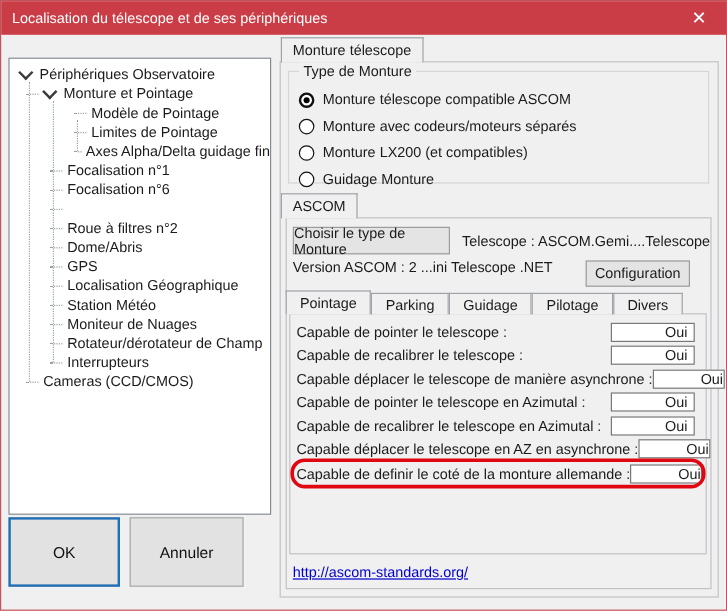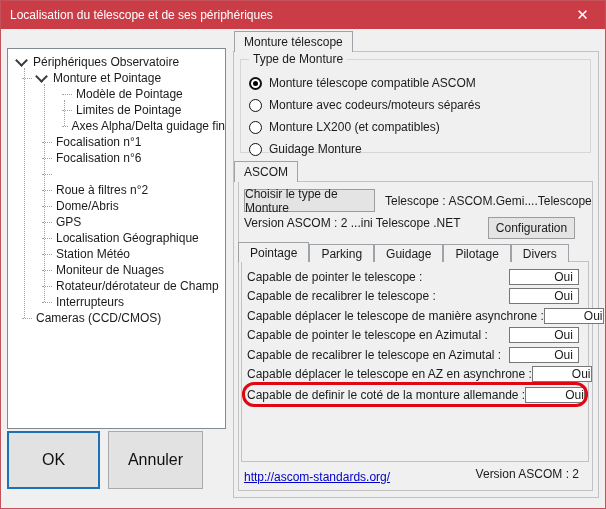--- a/index.html
+++ b/index.html
@@ -21,21 +21,21 @@
   .trow .dash{display:none;width:10px;height:0;border-top:1px dotted #9aa0a6;margin-right:4px;}
   .trow.expanded .chev{display:inline-block;}
   .trow:not(.expanded) .dash{display:inline-block;}
   .trow.lvl1.expanded .dash{display:inline-block;}
   .trow.lvl0{padding-left:8px;}
   .trow.lvl0:not(.expanded){padding-left:14px;}
   .trow.lvl1{padding-left:14px;}
   .trow.lvl1:not(.expanded){padding-left:34px;}
   .trow.lvl2{padding-left:54px;}
   
-  .btn{position:absolute;background:#e2e2e2;border:1px solid #a9a9a9;display:flex;align-items:center;justify-content:center;box-sizing:border-box;font-size:16px;color:#101010;}
+  .btn{position:absolute;background:#e2e2e2;border:1px solid #a9a9a9;display:flex;align-items:center;justify-content:center;box-sizing:border-box;font-size:13px;color:#101010;}
   .btn.ok{left:6px;top:430px;width:93px;height:58px;border:2px solid #1f6fb5;}
   .btn.cancel{left:107px;top:430px;width:95px;height:58px;}
   
   .tab{position:absolute;background:#f0f0f0;border:1px solid #9fa3a8;border-bottom:none;box-sizing:border-box;display:flex;align-items:center;padding:0 9px;z-index:3;}
   .tab-mount{left:233px;top:30px;height:21px;}
   .tab-ascom{left:233px;top:160px;height:21px;}
   .page{position:absolute;background:#f0f0f0;border:1px solid #c2c2c5;box-sizing:border-box;z-index:1;}
   .page-outer{left:232px;top:50px;width:366px;height:447px;}
   .page-ascom{left:237px;top:180px;width:355px;height:310px;z-index:2;}
   
@@ -258,15 +258,14 @@
     <span class="val">Oui</span>
   </div>
       <div class="crow highlighted">
     <span class="clabel">Capable de definir le coté de la monture allemande :</span>
     <span class="val">Oui</span>
   <div class="ring"></div>
       </div>
     </div>
 
   <a class="link" href="#">http://ascom-standards.org/</a>
-  <div class="lbl lbl-version2">Version ASCOM : 2</div>
 
 </div>
 
 </body></html>

